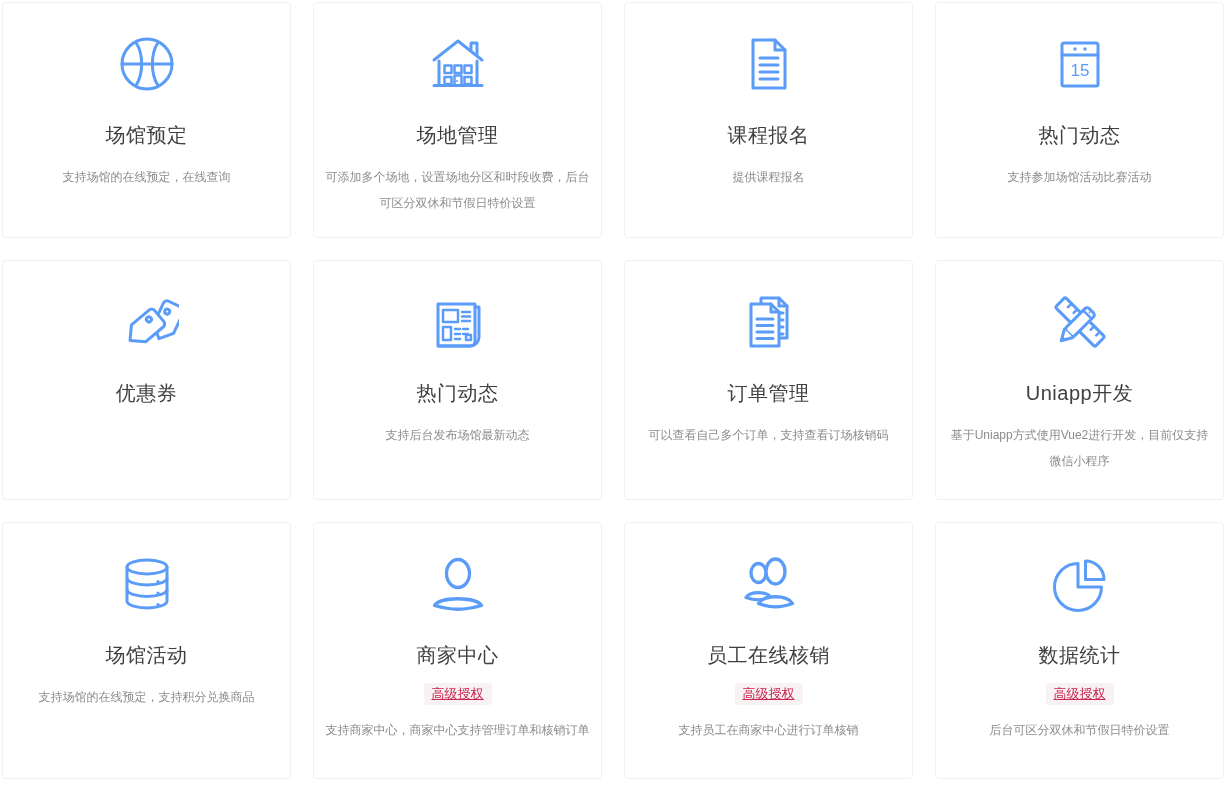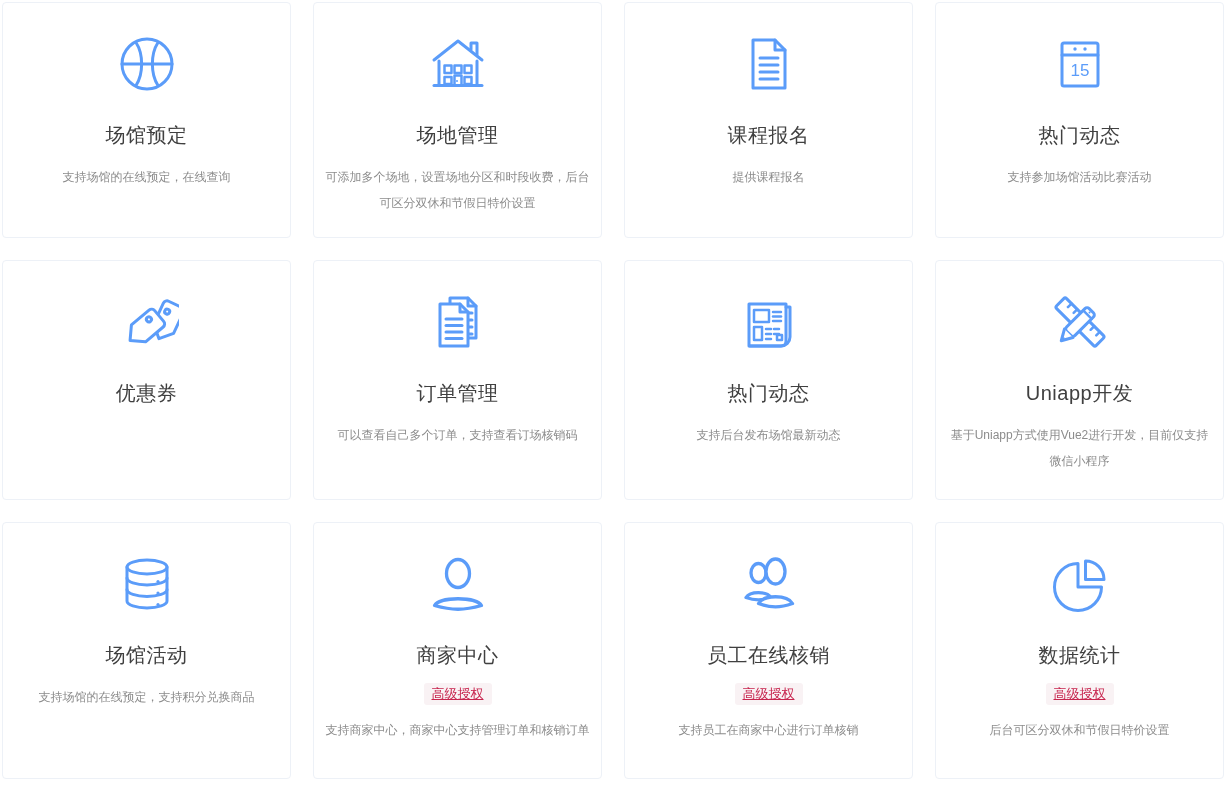--- a/index.html
+++ b/index.html
@@ -128,20 +128,40 @@
           <circle cx="28" cy="7" r="2.5"></circle>
         </g>
       </svg>
     </div>
     <div class="title">优惠券</div>
   </div>
 
   <div class="card">
     <div class="icon-box">
       <svg class="ic" width="64" height="64" viewBox="0 0 64 64">
+        <path d="M49 17 H53 V47 A9 9 0 0 1 44 56 H13"></path>
+        <path d="M12 14 H49 V51 A5 5 0 0 1 44 56 H12 Z"></path>
+        <rect class="thin" x="17" y="20" width="15" height="12"></rect>
+        <line class="thin" x1="36" y1="22" x2="44" y2="22"></line>
+        <line class="thin" x1="36" y1="26.5" x2="44" y2="26.5"></line>
+        <line class="thin" x1="36" y1="31" x2="44" y2="31"></line>
+        <rect class="thin" x="17" y="37" width="8" height="13"></rect>
+        <line class="thin" x1="29" y1="39" x2="44" y2="39" stroke-dasharray="5 3"></line>
+        <line class="thin" x1="29" y1="44" x2="44" y2="44" stroke-dasharray="5 3"></line>
+        <line class="thin" x1="29" y1="49" x2="37" y2="49" stroke-dasharray="5 3"></line>
+        <rect class="thin" x="40" y="45" width="5" height="5"></rect>
+      </svg>
+    </div>
+    <div class="title">热门动态</div>
+    <div class="desc">支持后台发布场馆最新动态</div>
+  </div>
+
+  <div class="card">
+    <div class="icon-box">
+      <svg class="ic" width="64" height="64" viewBox="0 0 64 64">
         <path d="M24 8 H42 L50 16 V48 H24 Z"></path>
         <path d="M42 8 V16 H50"></path>
         <line x1="30" y1="23" x2="46" y2="23"></line>
         <line x1="30" y1="30" x2="46" y2="30"></line>
         <line x1="30" y1="37" x2="46" y2="37"></line>
         <line x1="30" y1="44" x2="46" y2="44"></line>
         <path class="wf" d="M14 14 H34 L42 22 V56 H14 Z"></path>
         <path d="M34 14 V22 H42"></path>
         <line x1="20" y1="29" x2="36" y2="29"></line>
         <line x1="20" y1="35.5" x2="36" y2="35.5"></line>
@@ -149,40 +169,20 @@
         <line x1="20" y1="48.5" x2="36" y2="48.5"></line>
       </svg>
     </div>
     <div class="title">订单管理</div>
     <div class="desc">可以查看自己多个订单，支持查看订场核销码</div>
   </div>
 
   <div class="card">
     <div class="icon-box">
       <svg class="ic" width="64" height="64" viewBox="0 0 64 64">
-        <path d="M49 17 H53 V47 A9 9 0 0 1 44 56 H13"></path>
-        <path d="M12 14 H49 V51 A5 5 0 0 1 44 56 H12 Z"></path>
-        <rect class="thin" x="17" y="20" width="15" height="12"></rect>
-        <line class="thin" x1="36" y1="22" x2="44" y2="22"></line>
-        <line class="thin" x1="36" y1="26.5" x2="44" y2="26.5"></line>
-        <line class="thin" x1="36" y1="31" x2="44" y2="31"></line>
-        <rect class="thin" x="17" y="37" width="8" height="13"></rect>
-        <line class="thin" x1="29" y1="39" x2="44" y2="39" stroke-dasharray="5 3"></line>
-        <line class="thin" x1="29" y1="44" x2="44" y2="44" stroke-dasharray="5 3"></line>
-        <line class="thin" x1="29" y1="49" x2="37" y2="49" stroke-dasharray="5 3"></line>
-        <rect class="thin" x="40" y="45" width="5" height="5"></rect>
-      </svg>
-    </div>
-    <div class="title">热门动态</div>
-    <div class="desc">支持后台发布场馆最新动态</div>
-  </div>
-
-  <div class="card">
-    <div class="icon-box">
-      <svg class="ic" width="64" height="64" viewBox="0 0 64 64">
         <g transform="rotate(45 32 32)">
           <rect class="wf" x="4" y="25" width="56" height="14" rx="2"></rect>
           <line class="thin" x1="13" y1="25" x2="13" y2="30"></line>
           <line class="thin" x1="21" y1="25" x2="21" y2="30"></line>
           <line class="thin" x1="29" y1="25" x2="29" y2="30"></line>
           <line class="thin" x1="37" y1="25" x2="37" y2="30"></line>
           <line class="thin" x1="45" y1="25" x2="45" y2="30"></line>
           <line class="thin" x1="53" y1="25" x2="53" y2="30"></line>
         </g>
         <g transform="rotate(-45 32 32)">

